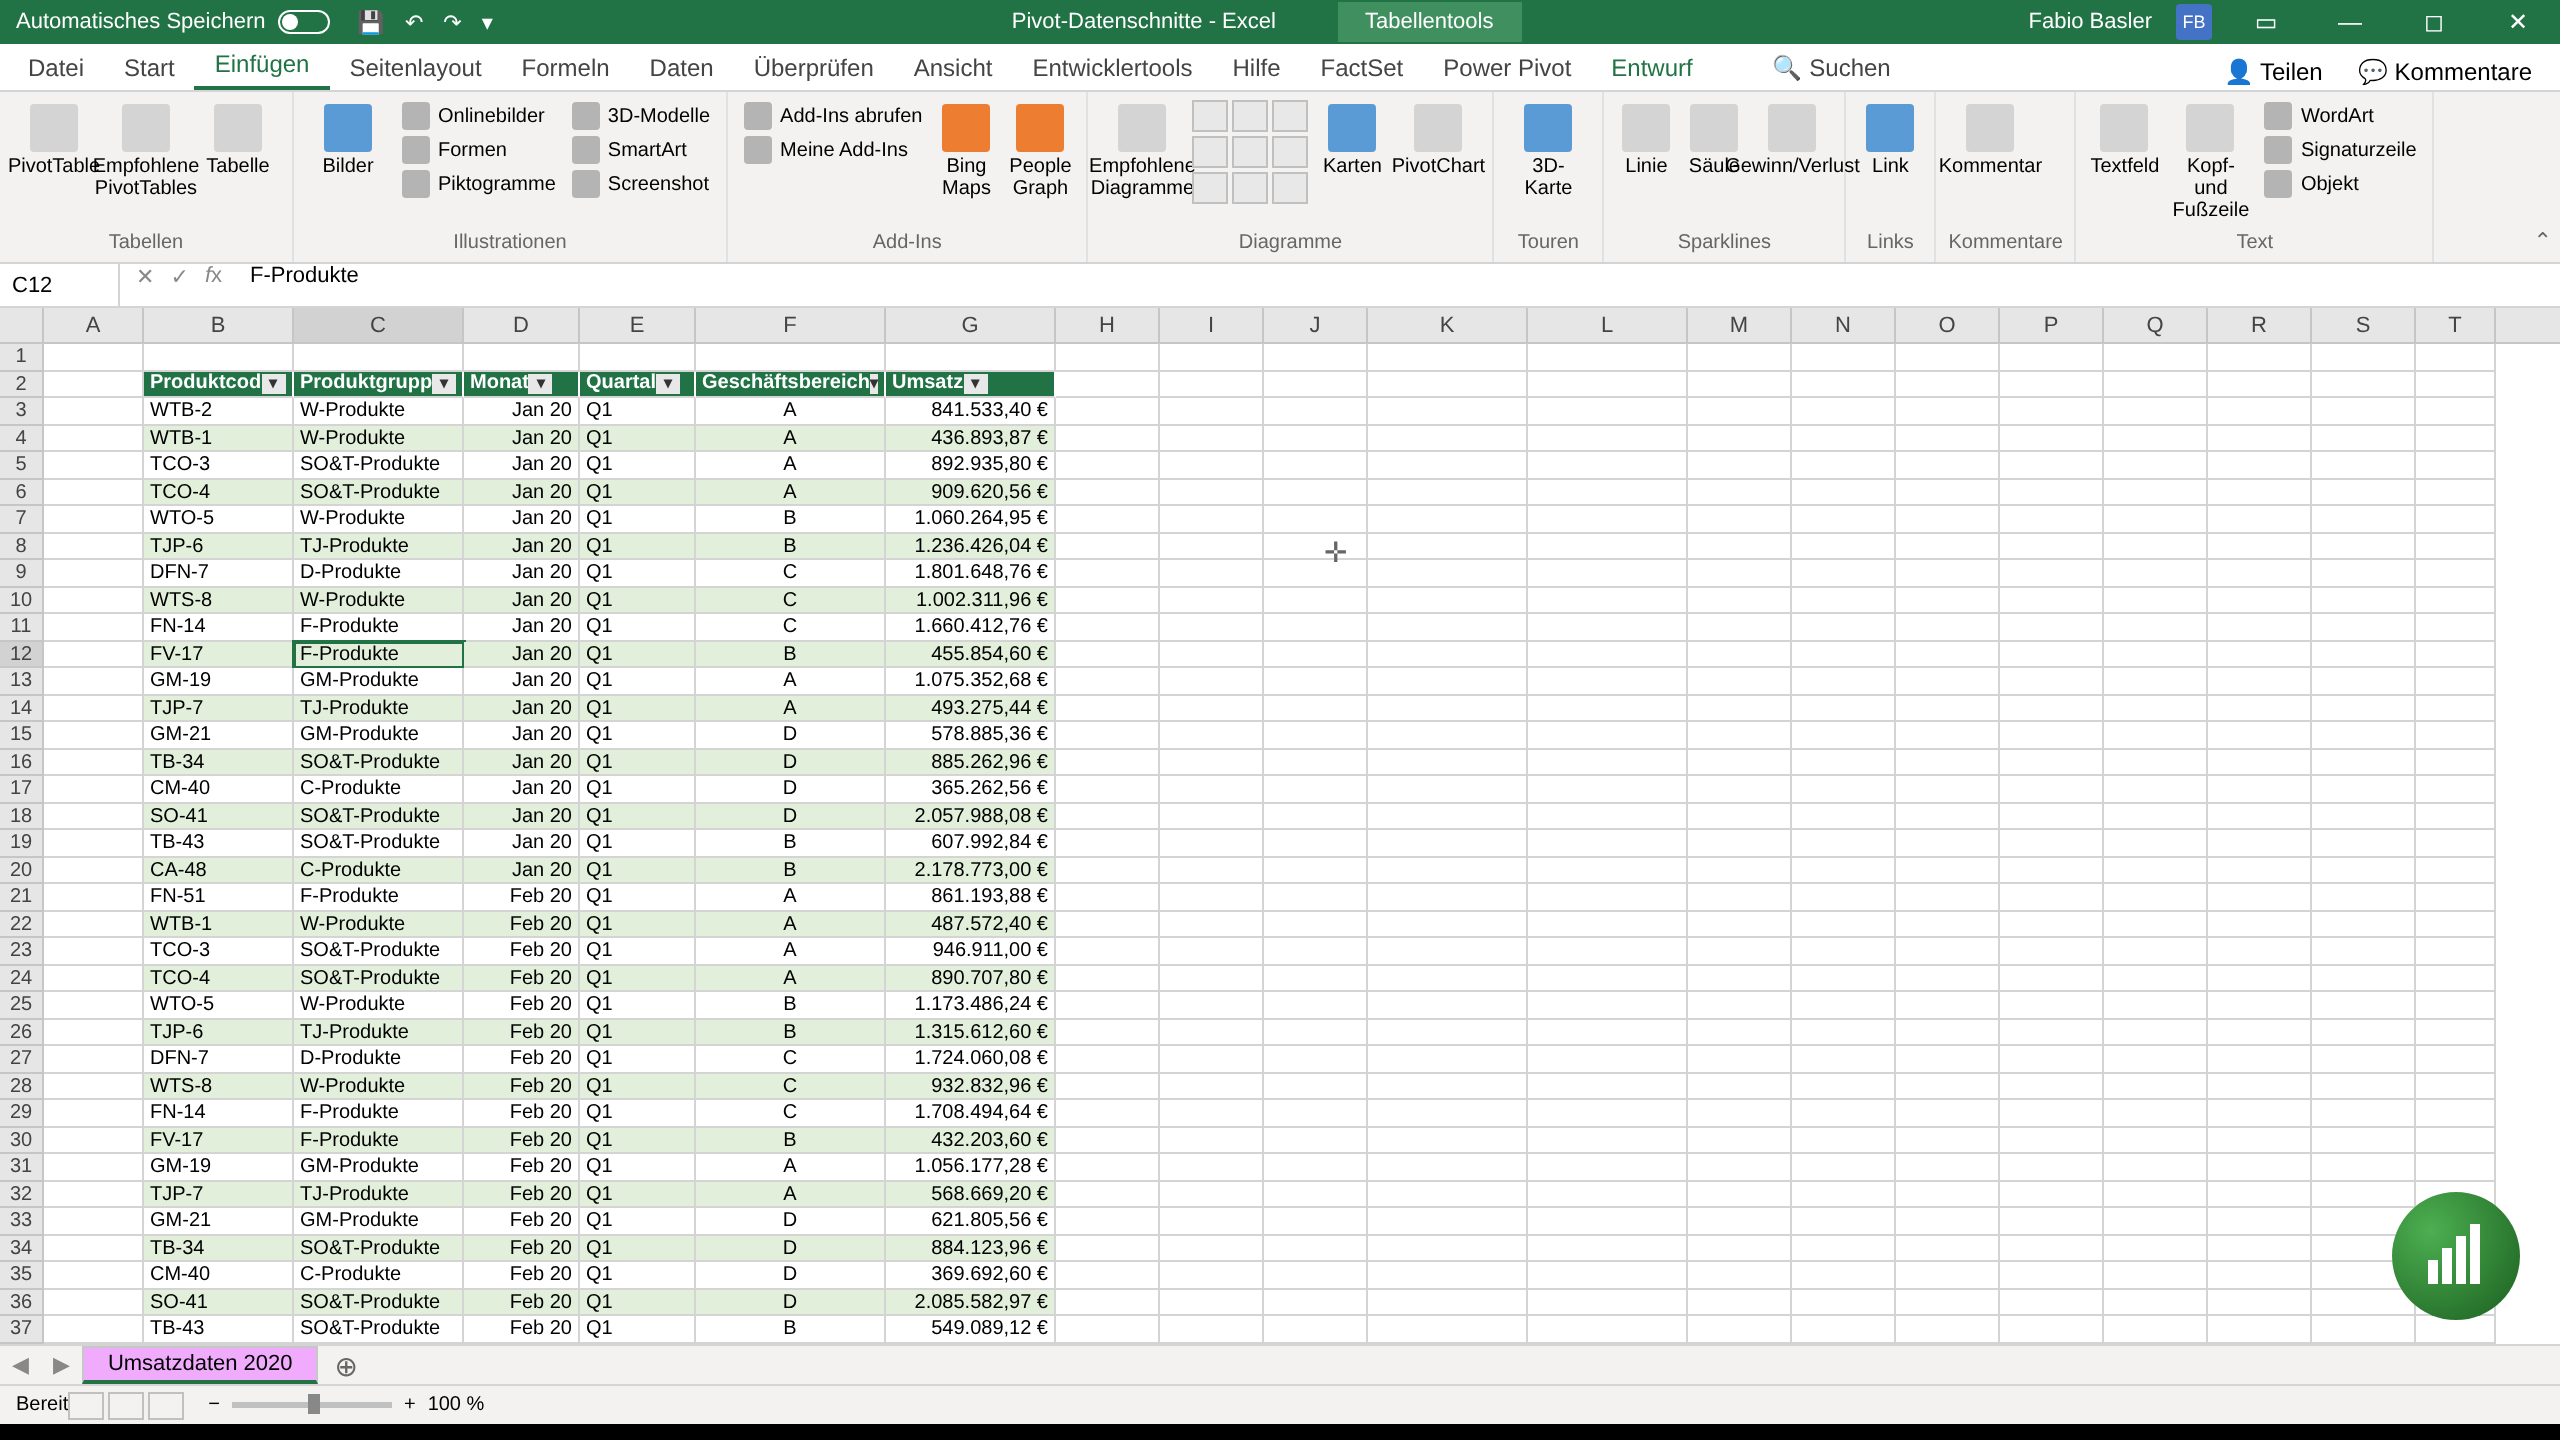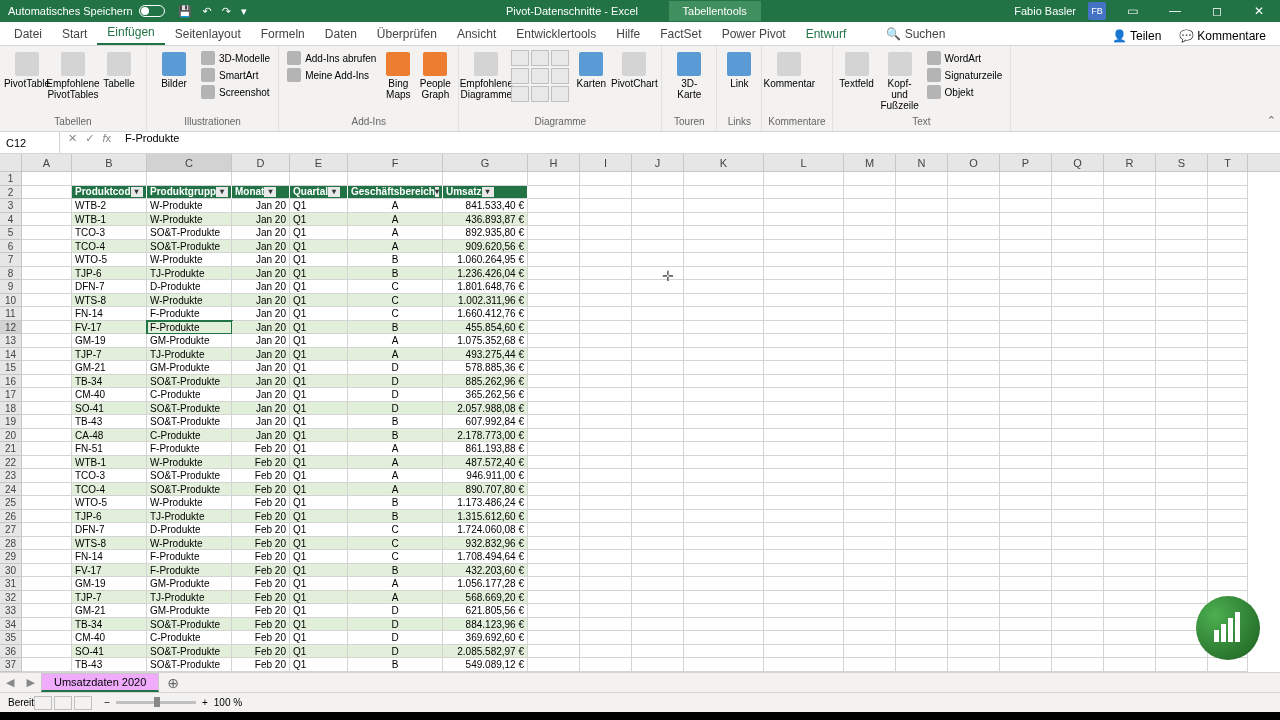--- a/index.html
+++ b/index.html
@@ -167,20 +167,34 @@
   </div>
   <div class="rgroup">
     <div class="items">
       <div class="bigbtn">
           <div class="ico blue"></div>
           <span>Bilder</span>
         </div>
       <div class="smallstack">
         <div class="sitem">
             <span class="sico"></span>
+            <span>Onlinebilder</span>
+          </div>
+        <div class="sitem">
+            <span class="sico"></span>
+            <span>Formen</span>
+          </div>
+        <div class="sitem">
+            <span class="sico"></span>
+            <span>Piktogramme</span>
+          </div>
+      </div>
+      <div class="smallstack">
+        <div class="sitem">
+            <span class="sico"></span>
             <span>3D-Modelle</span>
           </div>
         <div class="sitem">
             <span class="sico"></span>
             <span>SmartArt</span>
           </div>
         <div class="sitem">
             <span class="sico"></span>
             <span>Screenshot</span>
           </div>
@@ -240,20 +254,37 @@
     <div class="glabel">Diagramme</div>
   </div>
   <div class="rgroup">
     <div class="items">
         <div class="bigbtn">
           <div class="ico blue"></div>
           <span>3D-Karte</span>
         </div>
       </div>
     <div class="glabel">Touren</div>
+  </div>
+  <div class="rgroup">
+    <div class="items">
+      <div class="bigbtn" style="width:30px">
+          <div class="ico"></div>
+          <span>Linie</span>
+        </div>
+      <div class="bigbtn" style="width:30px">
+          <div class="ico"></div>
+          <span>Säule</span>
+        </div>
+      <div class="bigbtn" style="width:40px">
+          <div class="ico"></div>
+          <span>Gewinn/Verlust</span>
+        </div>
+    </div>
+    <div class="glabel">Sparklines</div>
   </div>
   <div class="rgroup">
     <div class="items">
         <div class="bigbtn" style="width:32px">
           <div class="ico blue"></div>
           <span>Link</span>
         </div>
       </div>
     <div class="glabel">Links</div>
   </div>

